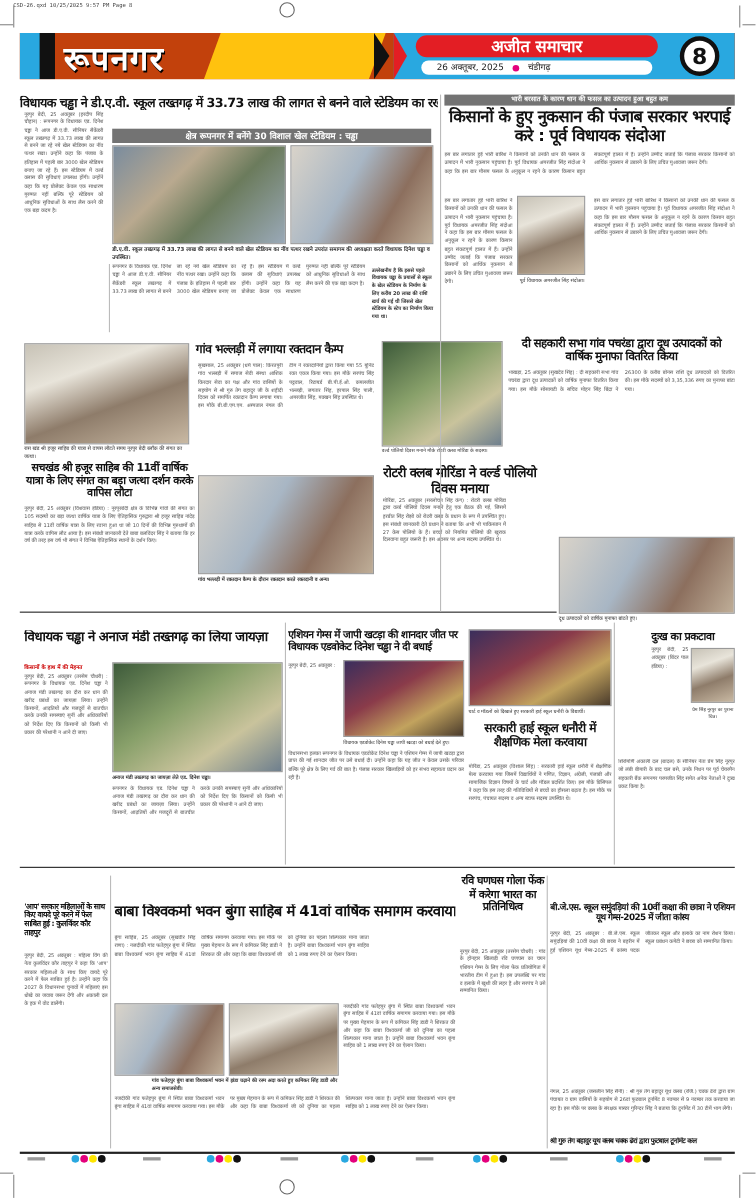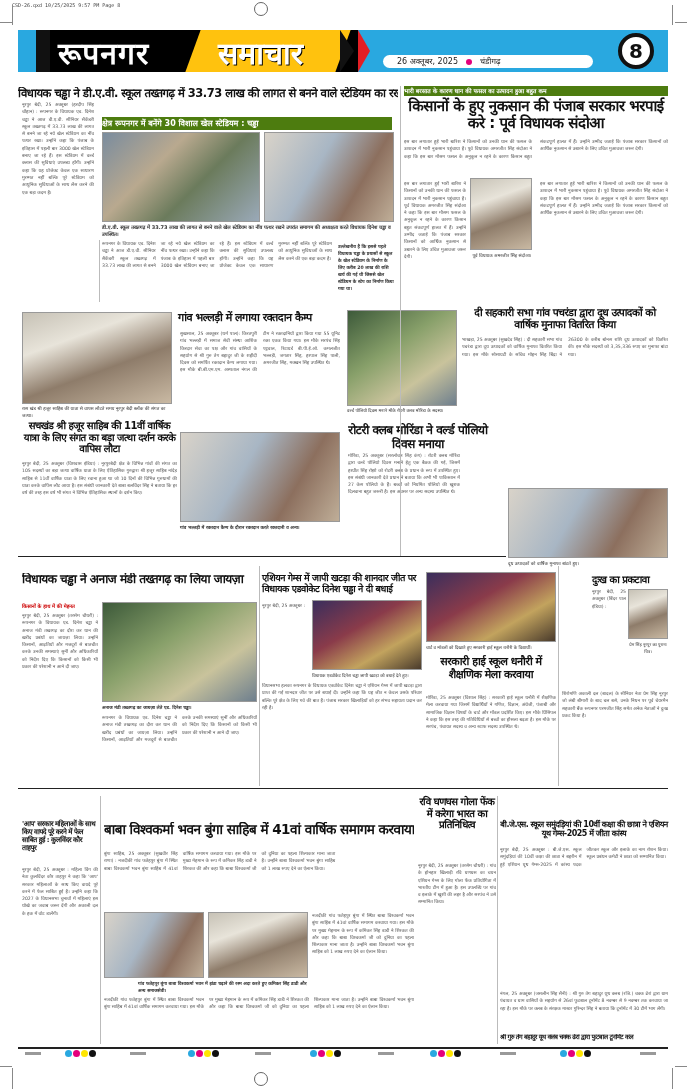--- a/index.html
+++ b/index.html
@@ -5,21 +5,21 @@
   * { box-sizing: border-box; margin: 0; padding: 0; }
   html, body { width: 687px; height: 1089px; background: #ffffff; overflow: hidden; }
   body { position: relative; font-family: "DejaVu Sans", sans-serif; color: #222; }
   .abs { position: absolute; }
   .slug { left: 12px; top: 2px; font-size: 5px; color: #444; font-family: "DejaVu Sans Mono", monospace; }
   .crop-v { background: #888; width: 1px; }
   .crop-h { background: #888; height: 1px; }
   .reg { width: 14px; height: 14px; border: 1px solid #666; border-radius: 50%; }
 
   
-  .mast { left: 18px; top: 30px; width: 650px; height: 42px; background: #000000; overflow: hidden; }
+  .mast { left: 18px; top: 30px; width: 650px; height: 42px; background: #c2410c; overflow: hidden; }
   .mast-left { left: 0; top: 0; width: 28px; height: 42px; background: #29a8e0; }
   .mast-black { left: 18px; top: 0; width: 14px; height: 42px; background: #111; }
   .mast-title1 { left: 40px; top: 2px; color: #fff; font-family: "DejaVu Serif", serif; font-weight: bold; font-size: 30px; letter-spacing: 1px; text-shadow: 1px 1px 0 #000; }
   .mast-yellow { left: 175px; top: 0; width: 150px; height: 42px; background: #ffc20e; transform: skewX(-20deg); }
   .mast-title2 { left: 200px; top: 2px; color: #fff; font-family: "DejaVu Serif", serif; font-weight: bold; font-size: 30px; text-shadow: 1px 1px 0 #000; }
   .mast-chev { top: 0; width: 0; height: 0; border-top: 21px solid transparent; border-bottom: 21px solid transparent; }
   .mast-blue { left: 340px; top: 0; width: 310px; height: 42px; background: #29a8e0; }
   .brand { left: 360px; top: 2px; width: 220px; height: 20px; background: #e31e24; border-radius: 10px; color: #fff; font-weight: bold; font-size: 15px; text-align: center; line-height: 20px; }
   .dateline { left: 365px; top: 25px; width: 210px; height: 13px; background: #fff; border-radius: 7px; font-size: 8px; line-height: 13px; color: #222; padding-left: 14px; }
   .dateline .dot { display: inline-block; width: 6px; height: 6px; border-radius: 50%; background: #e4007c; margin: 0 8px; vertical-align: middle; }
@@ -27,21 +27,21 @@
 
   
   .hl { font-family: "DejaVu Sans", sans-serif; font-weight: bold; color: #111; line-height: 1.15; letter-spacing: -0.5px; }
   .txt { font-size: 4.6px; line-height: 7.3px; color: #555; text-align: justify; overflow: hidden; }
   .photo { background: linear-gradient(135deg, #7a8c9e 0%, #b9a98f 35%, #6b7b5c 60%, #9aa9b8 100%); border: 1px solid #999; }
   .photo.p2 { background: linear-gradient(160deg, #c7c2b6 0%, #e8e4da 30%, #8e7c6a 60%, #c9b9a3 100%); }
   .photo.p3 { background: linear-gradient(120deg, #d9d3c9 0%, #a8b6c4 40%, #8c6f5e 70%, #bfae98 100%); }
   .photo.p4 { background: linear-gradient(145deg, #3d5a3a 0%, #88a06a 40%, #c9c39c 70%, #6e7f8e 100%); }
   .photo.p5 { background: linear-gradient(150deg, #3a2e5c 0%, #8a3b4a 40%, #c2a35e 70%, #4a3b2c 100%); }
   .cap { font-size: 5px; line-height: 7px; color: #333; }
-  .redbar { background: #4d7c0f; color: #fff; font-weight: bold; text-align: left; }
+  .redbar { background: #737373; color: #fff; font-weight: bold; text-align: center; }
   .rule { background: #222; height: 1px; }
   .col-rule { background: #bbb; width: 1px; }
 
   .colorbar { top: 1047px; height: 2px; background: #222; left: 18px; width: 650px; }
   .cmyk { top: 1050px; height: 7px; display: flex; gap: 1px; }
   .cmyk span { display: inline-block; width: 7px; height: 7px; border-radius: 50%; }
   .grey { top: 1052px; width: 16px; height: 3px; background: #999; }
 </style>
 </head>
 <body>
@@ -51,24 +51,24 @@
 <div class="abs crop-v" style="left:672px;top:5px;height:20px;"></div>
 <div class="abs crop-h" style="left:0;top:22px;width:12px;"></div>
 <div class="abs crop-h" style="left:675px;top:22px;width:12px;"></div>
 <div class="abs reg" style="left:254px;top:2px;"></div>
 
 <div class="abs mast">
   <div class="abs mast-left"></div>
   <div class="abs mast-black"></div>
   <div class="abs mast-title1">रूपनगर</div>
   <div class="abs mast-yellow"></div>
-  <div class="abs mast-title2">समाचार</div>
   <div class="abs mast-chev" style="left:322px;border-left:14px solid #111;"></div>
   <div class="abs mast-blue"></div>
   <div class="abs mast-chev" style="left:340px;border-left:12px solid #e31e24;"></div>
+  <div class="abs brand">अजीत समाचार</div>
   <div class="abs dateline">
     <span>26 अक्तूबर, 2025</span><span class="dot"></span><span>चंडीगढ़</span>
   </div>
   <div class="abs pageno">8</div>
 </div>
 
 <div class="abs hl" style="left:18px;top:87px;width:380px;font-size:11.5px;white-space:nowrap;overflow:hidden;">विधायक चड्ढा ने डी.ए.वी. स्कूल तख्तगढ़ में 33.73 लाख की लागत से बनने वाले स्टेडियम का रखा नींव पत्थर</div>
 <div class="abs txt" style="left:22px;top:101px;width:72px;height:200px;">
   <span>नूरपुर बेदी, 25 अक्तूबर (हरदीप सिंह चौहान) :</span>
   <span>रूपनगर के विधायक एड. दिनेश चड्ढा ने आज डी.ए.वी. सीनियर सैकेंडरी स्कूल तख्तगढ़ में 33.73 लाख की लागत से बनने जा रहे नये खेल स्टेडियम का नींव पत्थर रखा। उन्होंने कहा कि पंजाब के इतिहास में पहली बार 3000 खेल स्टेडियम बनाए जा रहे हैं। इस स्टेडियम में वर्ल्ड क्लास की सुविधाएं उपलब्ध होंगी। उन्होंने कहा कि यह प्रोजेक्ट केवल एक साधारण मुरम्मत नहीं बल्कि पूरे स्टेडियम को आधुनिक सुविधाओं के साथ लैस करने की एक बड़ा कदम है।</span>

